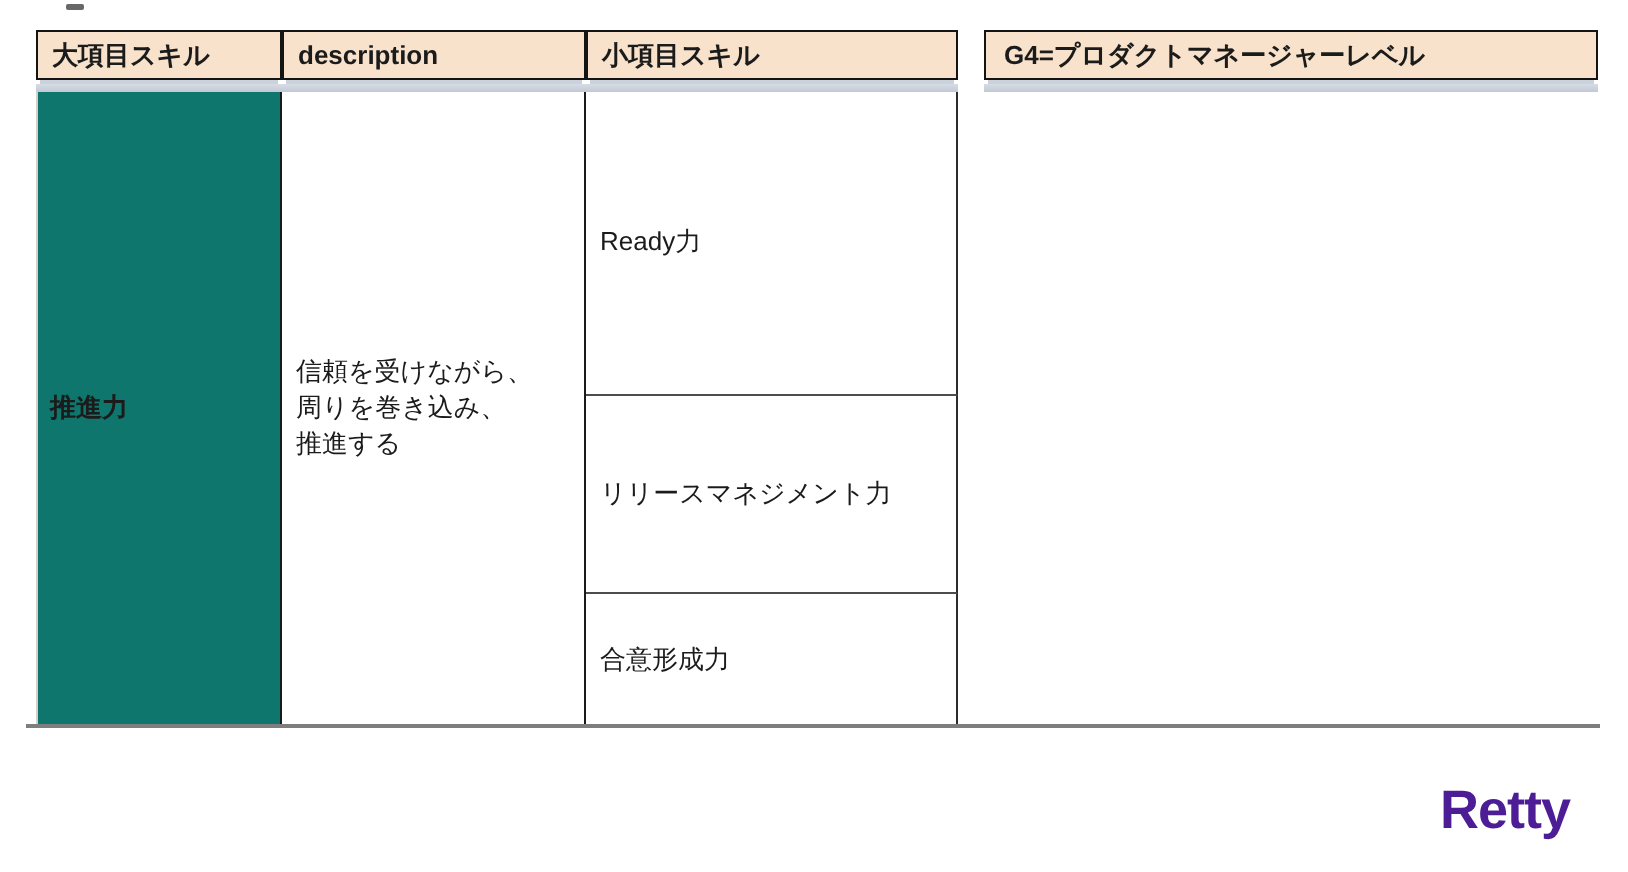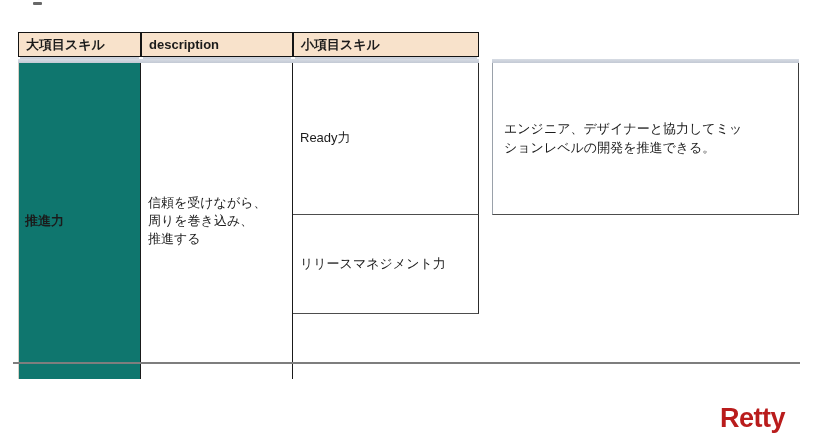--- a/index.html
+++ b/index.html
@@ -5,21 +5,21 @@
   html,body{margin:0;padding:0;background:#ffffff;}
   .stage{
     position:relative;
     width:814px;height:436px;
     background:#ffffff;
     overflow:hidden;
     font-family:"Liberation Sans","DejaVu Sans",sans-serif;
     color:#1b1b1b;
   }
   .tbl{
-    position:absolute;left:18px;top:32px;
+    position:absolute;left:18px;top:15px;
     display:grid;
     grid-template-columns:123px 152px 186px 13px 307px;
     grid-template-rows:25px 5px 153px 99px 65px;
     width:781px;height:347px;
   }
   .cell{
     box-sizing:border-box;
     display:flex;align-items:center;
     font-size:13px;line-height:18px;
     white-space:pre-line;
@@ -76,52 +76,52 @@
   .tbl-bottom{
     position:absolute;left:13px;top:362px;
     width:787px;height:2px;background:#7e7e7e;
   }
   .stray{
     position:absolute;left:33px;top:2px;
     width:9px;height:3px;background:#4d4d4d;
     border-radius:1px;opacity:.85;
   }
   .logo{
-    position:absolute;left:720px;top:403px;
+    position:absolute;left:720px;top:390px;
     font-size:27px;font-weight:800;
-    letter-spacing:-0.5px;color:#b91c1c;
+    letter-spacing:-0.5px;color:#4c1d95;
   }
 </style>
 </head>
 <body>
 
 <div class="stage">
 
   <div class="stray"></div>
 
   <div class="tbl">
 
     <div class="cell hcell h1">大項目スキル</div>
     <div class="cell hcell h2">description</div>
     <div class="cell hcell h3">小項目スキル</div>
+    <div class="cell hcell h4">G4=プロダクトマネージャーレベル</div>
 
     <div class="pane-shadow shadow-left"></div>
     <div class="pane-shadow shadow-right"></div>
 
     <div class="cell cat">推進力</div>
     <div class="cell desc">信頼を受けながら、
 周りを巻き込み、
 推進する</div>
 
     <div class="cell skill row-a">Ready力</div>
-    <div class="cell g4 row-a">エンジニア、デザイナーと協力してミッ
-ションレベルの開発を推進できる。</div>
 
     <div class="cell skill row-b">リリースマネジメント力</div>
 
+    <div class="cell skill row-c nobb">合意形成力</div>
 
   </div>
 
   <div class="tbl-bottom"></div>
 
   <div class="logo">Retty</div>
 
 </div>
 
 </body></html>

